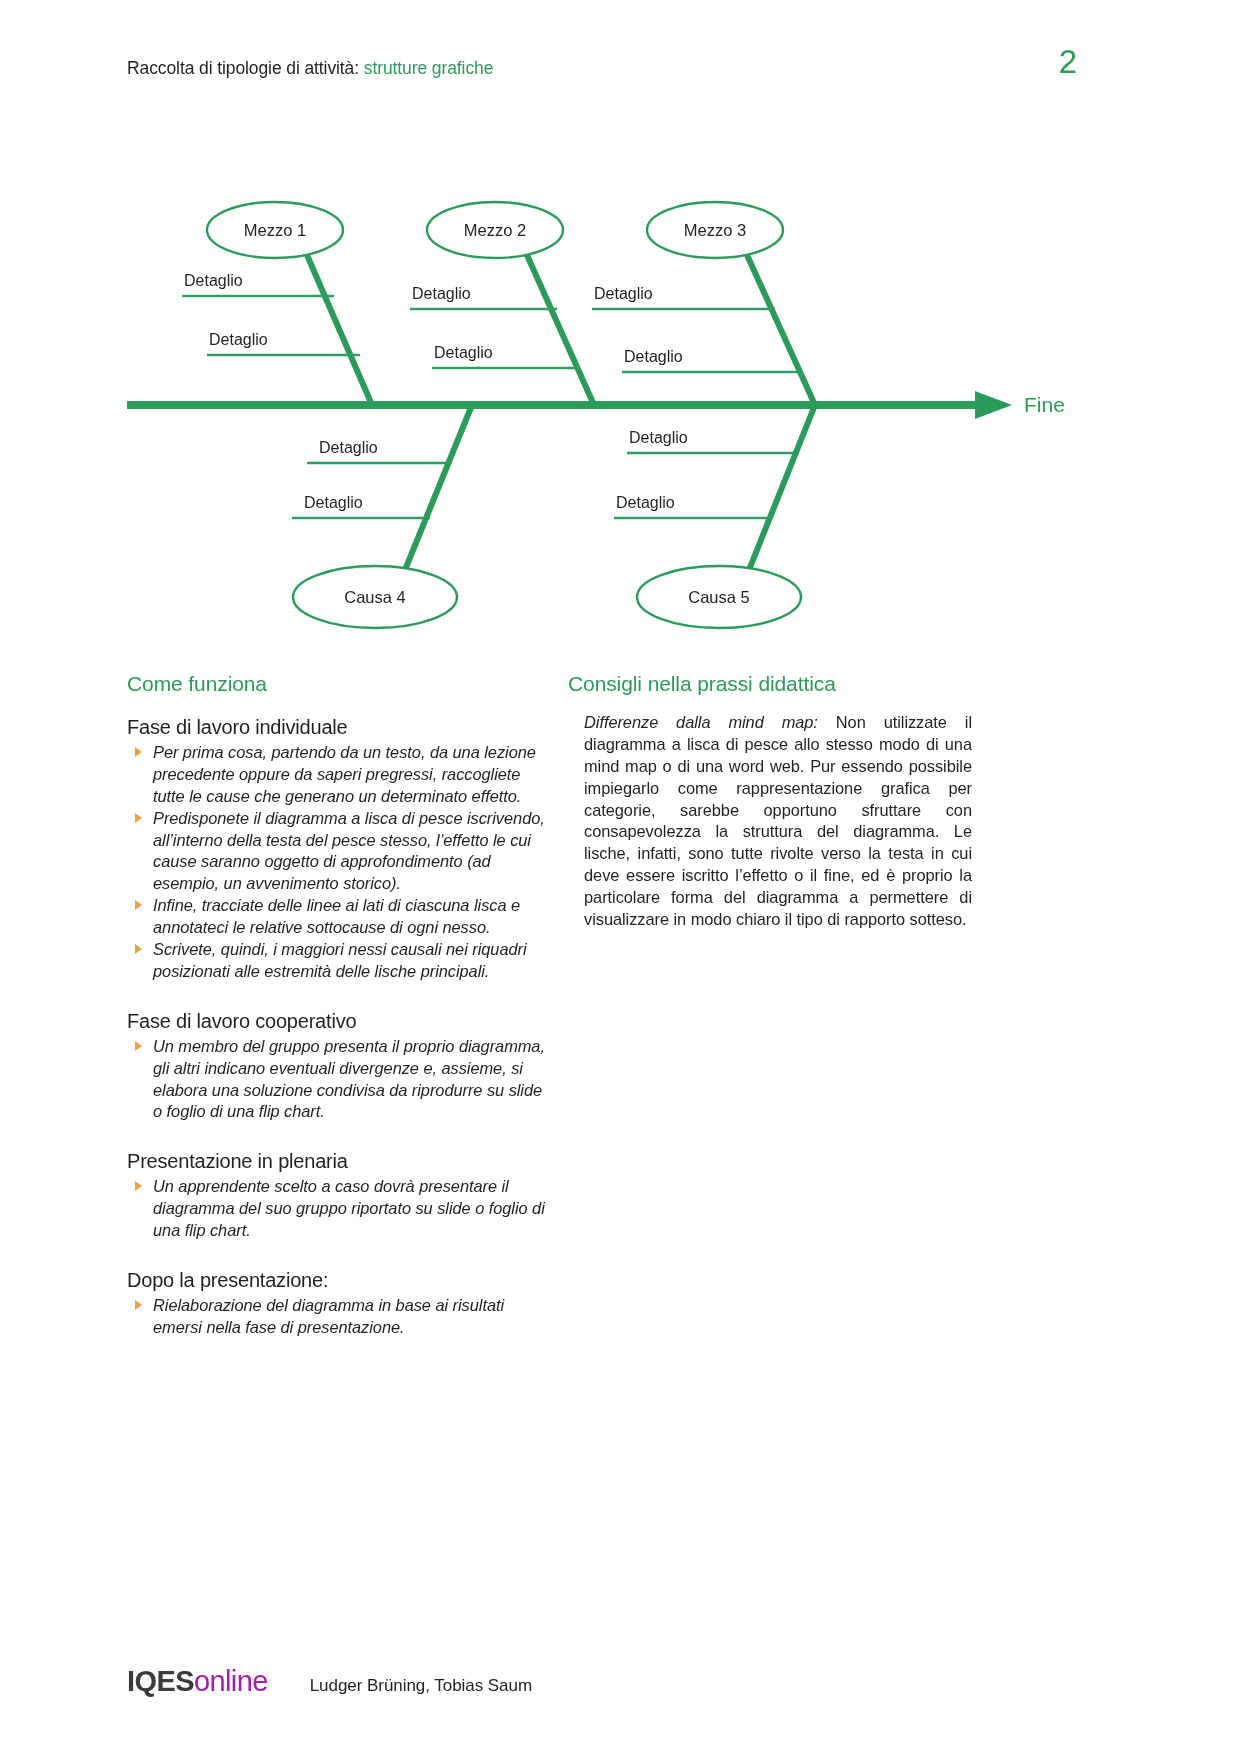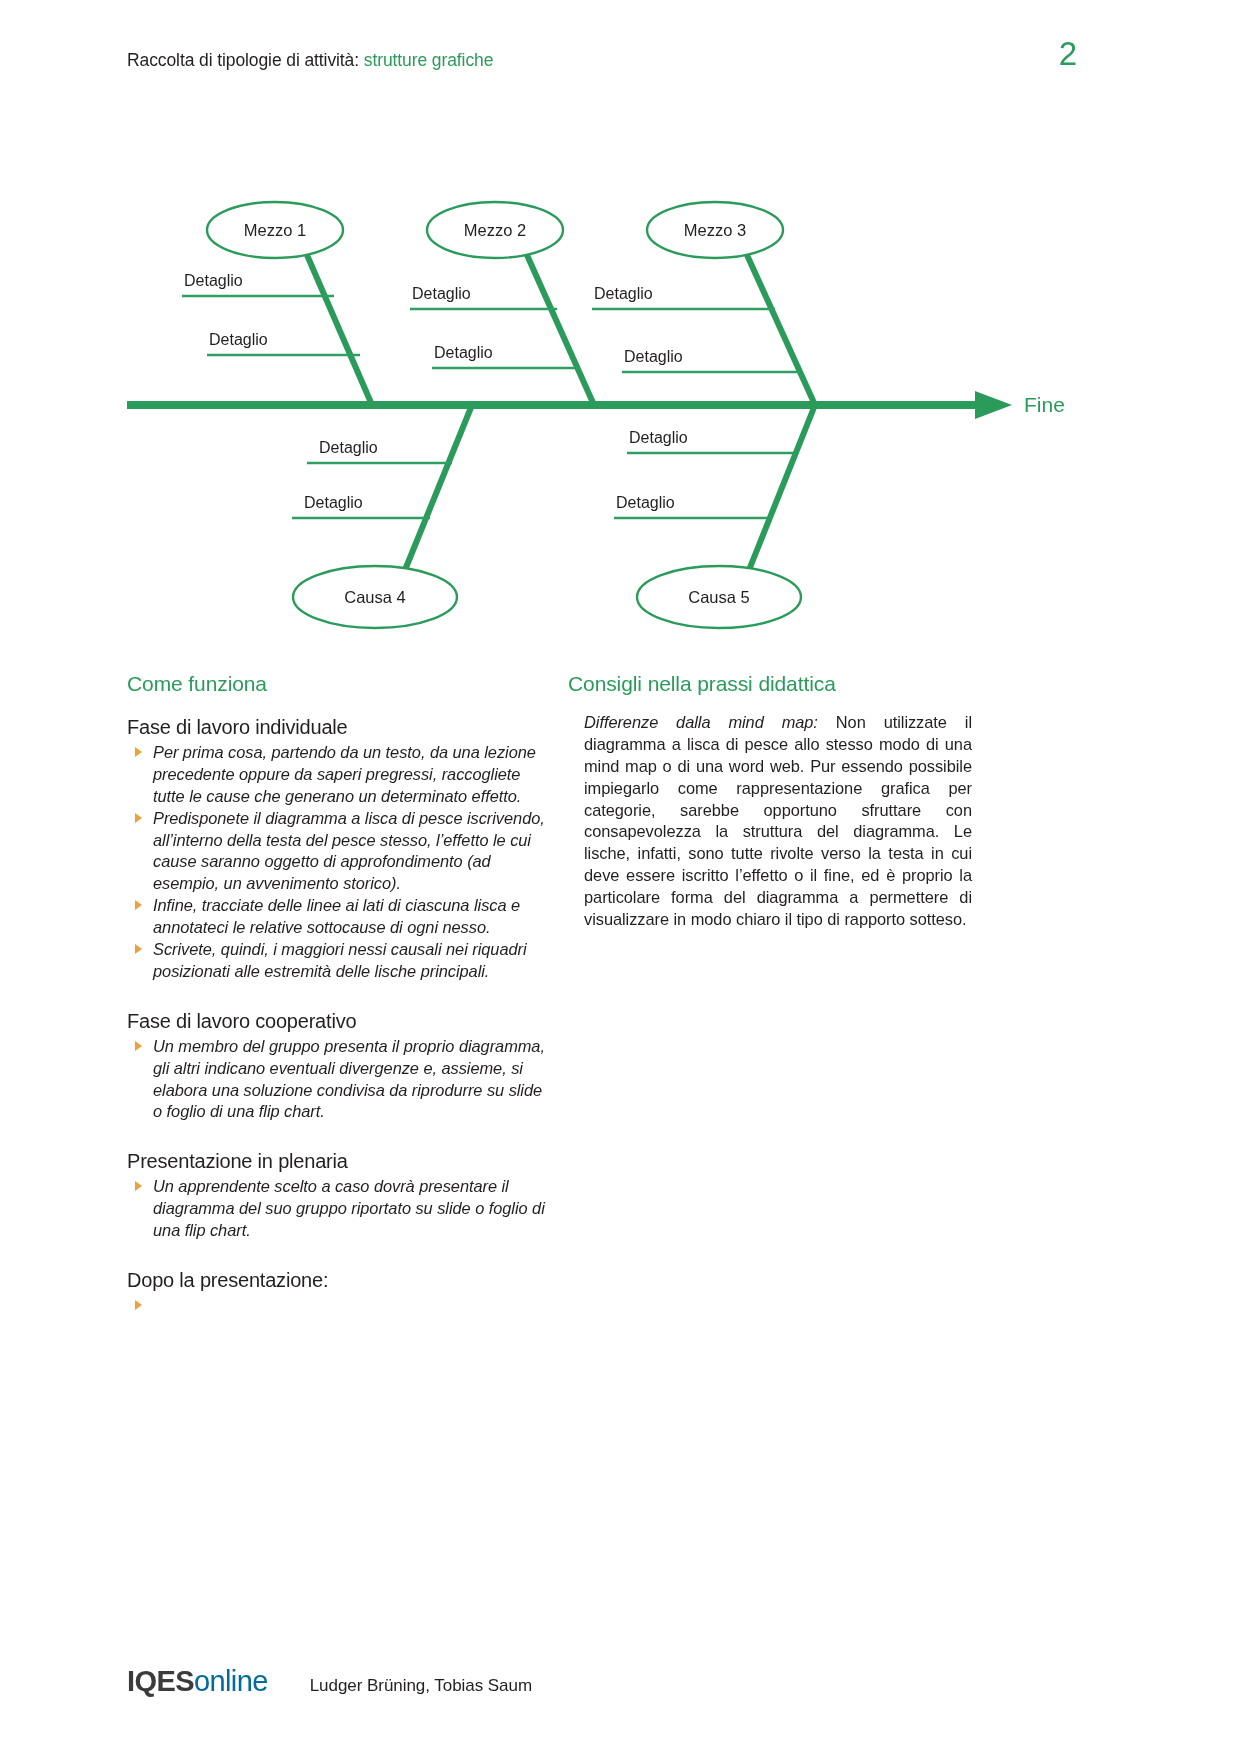--- a/index.html
+++ b/index.html
@@ -18,21 +18,21 @@
 
   .page {
     position: absolute;
     inset: 0;
   }
 
   
   .header {
     position: absolute;
     left: 127px;
-    top: 50px;
+    top: 58px;
     width: 990px;
     display: flex;
     align-items: flex-start;
     justify-content: space-between;
   }
   .header-title {
     font-size: 17.5px;
     letter-spacing: -0.1px;
     color: #231f20;
     white-space: nowrap;
@@ -135,21 +135,21 @@
   .logo {
     font-size: 29px;
     letter-spacing: -0.6px;
     white-space: nowrap;
   }
   .logo .iqes {
     color: #3b3b3b;
     font-weight: bold;
   }
   .logo .online {
-    color: #0369a1;
+    color: #a21caf;
     font-weight: normal;
   }
   .footer-authors {
     margin-left: 42px;
     font-size: 17px;
     color: #231f20;
     letter-spacing: -0.05px;
   }
 </style>
 </head>
@@ -245,21 +245,21 @@
       <li><span class="tri"></span><span>Un membro del gruppo presenta il proprio diagramma, gli altri indicano eventuali divergenze e, assieme, si elabora una soluzione condivisa da riprodurre su slide o foglio di una flip chart.</span></li>
     </ul>
 
     <h3 class="sub-title spaced">Presentazione in plenaria</h3>
     <ul class="bullets">
       <li><span class="tri"></span><span>Un apprendente scelto a caso dovrà presentare il diagramma del suo gruppo riportato su slide o foglio di una flip chart.</span></li>
     </ul>
 
     <h3 class="sub-title spaced">Dopo la presentazione:</h3>
     <ul class="bullets">
-      <li><span class="tri"></span></li>
+      <li><span class="tri"></span><span>Rielaborazione del diagramma in base ai risultati emersi nella fase di presentazione.</span></li>
     </ul>
   </div>
 
   <div class="col-right">
     <h2 class="section-title" style="margin-bottom:6px;">Consigli nella prassi didattica</h2>
     <p class="tip-text"><span class="lead">Differenze dalla mind map:</span><span> Non utilizzate il diagramma a lisca di pesce allo stesso modo di una mind map o di una word web. Pur essendo possibile impiegarlo come rappresentazione grafica per categorie, sarebbe opportuno sfruttare con consapevolezza la struttura del diagramma. Le lische, infatti, sono tutte rivolte verso la testa in cui deve essere iscritto l’effetto o il fine, ed è proprio la particolare forma del diagramma a permettere di visualizzare in modo chiaro il tipo di rapporto sotteso.</span></p>
   </div>
 
   <div class="footer">
     <div class="logo">

